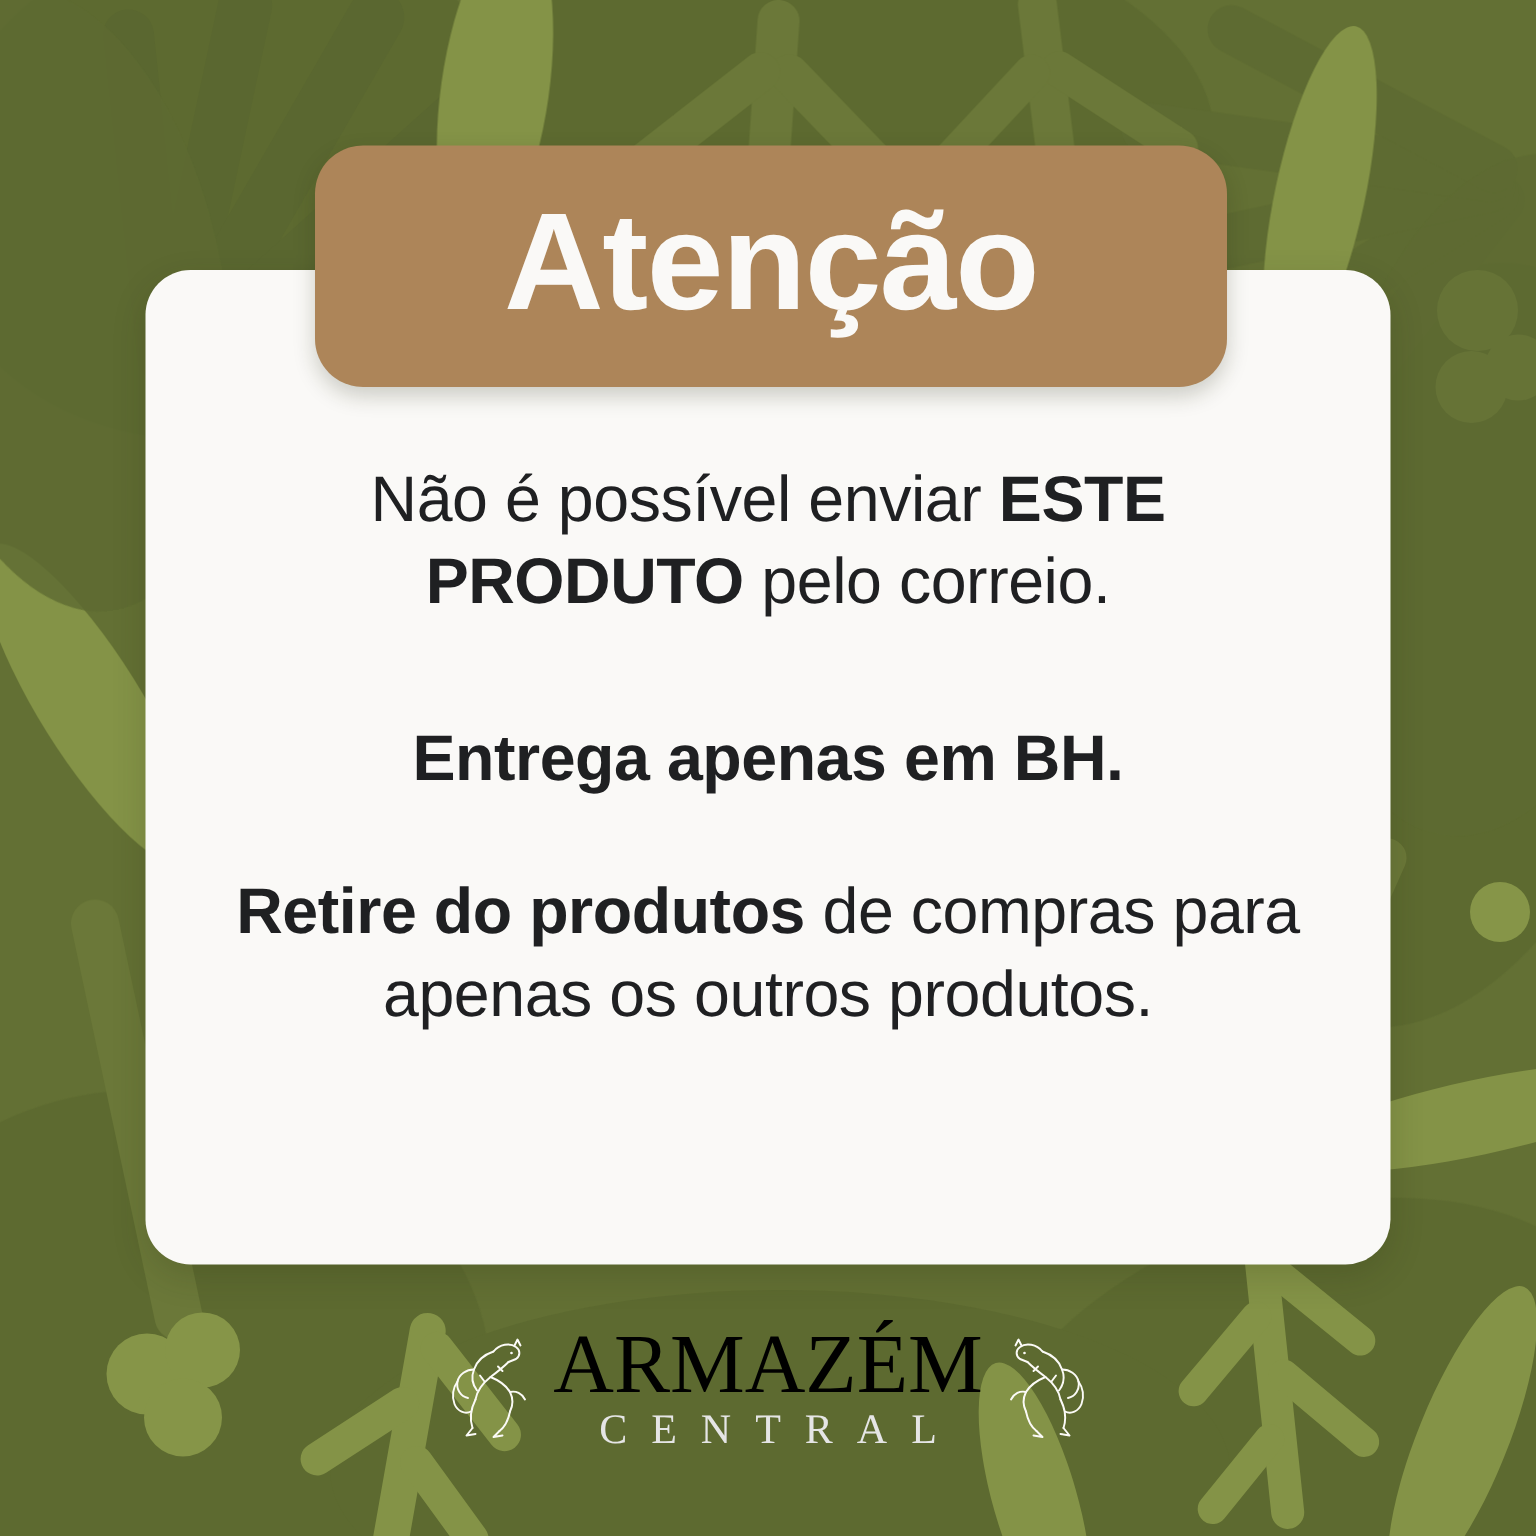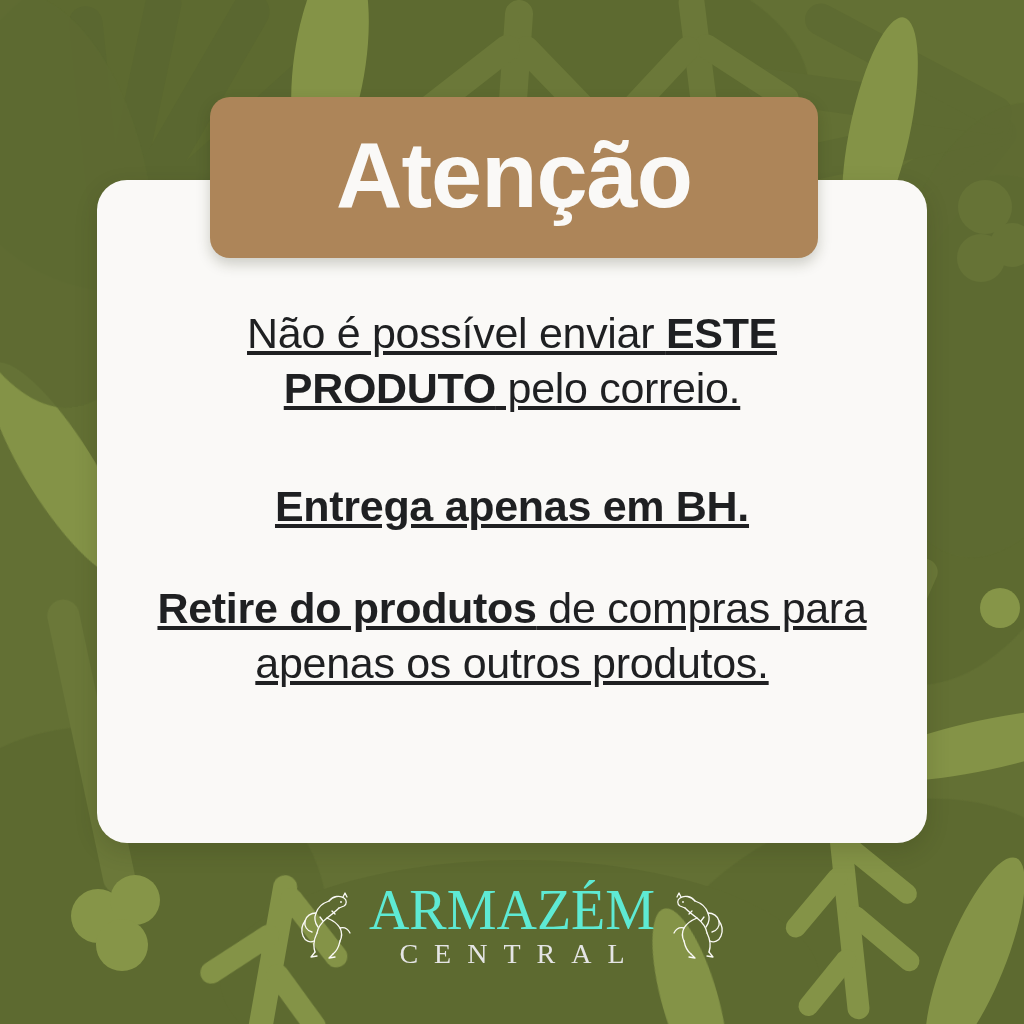--- a/index.html
+++ b/index.html
@@ -22,21 +22,21 @@
     width:1024px; height:1024px;
     display:block;
   }
 
   
   #attention-banner{
     position:absolute;
     left:210px; top:97px;
     width:608px; height:161px;
     background:#ad8559;
-    border-radius:20px;
+    border-radius:32px;
     box-shadow:0 6px 14px rgba(40,44,18,0.22);
     display:flex; align-items:center; justify-content:center;
     z-index:3;
   }
   #attention-banner-title{
     color:#faf9f7;
     font-size:92px;
     font-weight:bold;
     letter-spacing:-1px;
     line-height:1;
@@ -59,21 +59,20 @@
     align-items:center;
     justify-content:flex-start;
   }
   .notice-paragraph{
     color:#1f2022;
     font-size:43px;
     line-height:1.28;
     text-align:center;
     width:100%;
     letter-spacing:-0.3px;
-    text-decoration:underline;
   }
   .notice-paragraph b{ font-weight:bold; }
   #notice-paragraph-1{ margin-top:8px; }
   #notice-paragraph-2{ margin-top:63px; font-weight:bold; }
   #notice-paragraph-3{ margin-top:47px; }
 
   
   #brand-logo{
     position:absolute;
     left:0; right:0;
@@ -88,21 +87,21 @@
   .horse-icon{ display:block; }
   #brand-wordmark-group{
     display:flex;
     flex-direction:column;
     align-items:center;
     justify-content:center;
     margin:0 2px;
   }
   #brand-name{
     font-family:"Liberation Serif", serif;
-    color:#5eead4;
+    color:#000000;
     font-size:56px;
     line-height:0.96;
     font-weight:normal;
     letter-spacing:0px;
   }
   #brand-tagline{
     font-family:"Liberation Serif", serif;
     color:#e5e5e5;
     font-size:28px;
     line-height:1;

